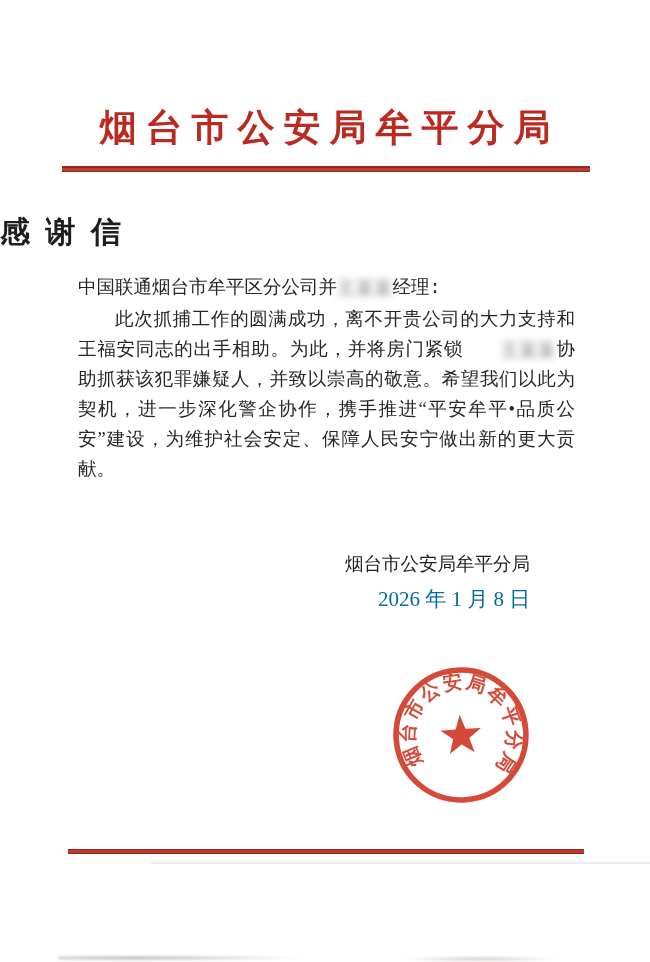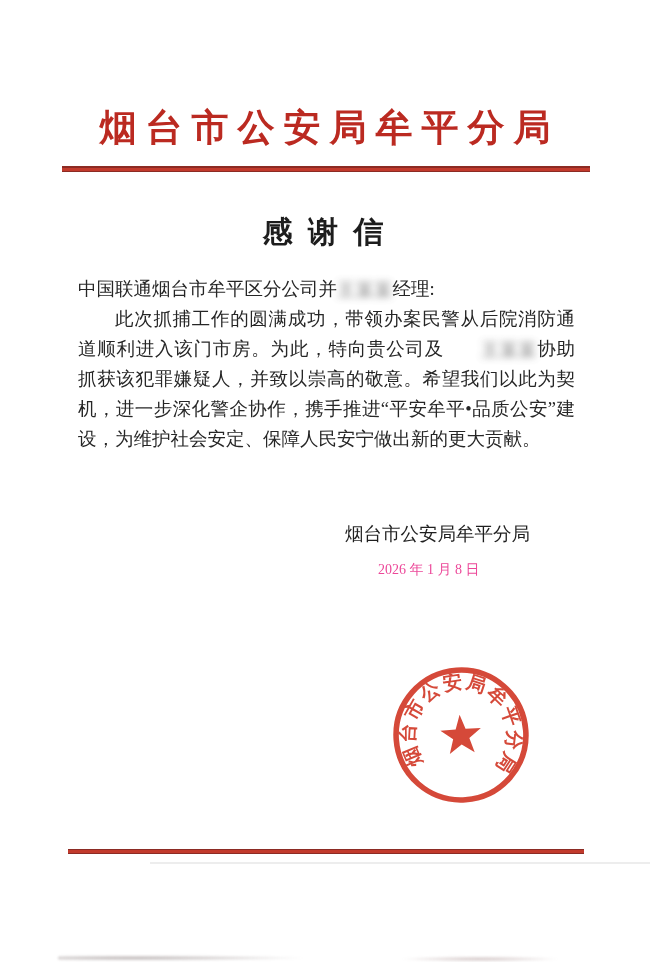--- a/index.html
+++ b/index.html
@@ -18,36 +18,36 @@
     margin:104px 0 0 0;text-align:center;
     font-size:37px;line-height:48px;font-weight:bold;
     color:var(--header-red);letter-spacing:9px;text-indent:9px;
     font-family:"Liberation Serif","DejaVu Serif",serif;
   }
   .header-rule{
     position:relative;margin:14px 60px 0 62px;height:6px;
     background:linear-gradient(180deg,var(--rule-dark) 0 1.5px,var(--rule-red) 1.5px 4.5px,var(--rule-dark) 4.5px 6px);
   }
   .doc-title{
-    margin:40px 0 0 0;text-align:center;font-size:30px;line-height:40px;
+    margin:40px 0 0 0;font-size:30px;line-height:40px;
     font-weight:bold;color:#1d1d1d;letter-spacing:4px;
   }
   .body-block{
     margin:22px 75px 0 78px;font-size:18.5px;line-height:30px;
     text-align:justify;text-justify:inter-ideograph;color:var(--body-text);
   }
-  .salutation{margin:0;}
+  .salutation{margin:0;font-family:Liberation Mono, monospace;}
   .para{margin:0;text-indent:2em;}
   .redacted{
     display:inline-block;filter:blur(3.5px);color:#5a5a5a;opacity:.8;
     transform:translateY(1px);
   }
   .signature{margin:64px 0 0 0;position:relative;}
   .sig-org{margin:0 0 0 345px;font-size:18.5px;line-height:33px;color:#1f1f1f;}
-  .sig-date{margin:2px 0 11px 378px;font-size:14px;line-height:33px;color:#ec4899;}
+  .sig-date{margin:2px 0 11px 378px;font-size:21px;line-height:33px;color:#0369a1;}
   .seal{
     position:absolute;left:390px;top:664px;width:142px;height:142px;
     mix-blend-mode:multiply;opacity:.93;transform:rotate(-4deg);
   }
   .footer-rule{
     position:absolute;left:68px;right:66px;top:849px;height:5px;
     background:linear-gradient(180deg,var(--rule-dark) 0 1.2px,var(--rule-red) 1.2px 4px,var(--rule-dark) 4px 5px);
   }
   .scan-line{
     position:absolute;left:150px;right:0;top:862px;height:2px;
@@ -72,21 +72,21 @@
   <h1 class="header-title">烟台市公安局牟平分局</h1>
 
   <div class="header-rule"></div>
 
   <h2 class="doc-title">感 谢 信</h2>
 
   <div class="body-block">
     <p class="salutation"><span>中国联通烟台市牟平区分公司并</span><span class="redacted">王某某</span><span>经理:</span></p>
 
     <div>
-        <p class="para"><span>此次抓捕工作的圆满成功，带领办案民警从后院消防通道顺利进入该门市房。为此，特向贵公司及</span><span class="redacted">王某某</span><span>协助抓获该犯罪嫌疑人，并致以崇高的敬意。希望我们以此为契机，进一步深化警企协作，携手推进“平安牟平•品质公安”建设，为维护社会安定、保障人民安宁做出新的更大贡献。</span></p>
+        <p class="para"><span>此次抓捕工作的圆满成功，离不开贵公司的大力支持和王福安同志的出手相助。为此，并将房门紧锁</span><span class="redacted">王某某</span><span>协助抓获该犯罪嫌疑人，并致以崇高的敬意。希望我们以此为契机，进一步深化警企协作，携手推进“平安牟平•品质公安”建设，为维护社会安定、保障人民安宁做出新的更大贡献。</span></p>
       </div>
   </div>
 
   <div class="signature">
     <p class="sig-org">烟台市公安局牟平分局</p>
     <p class="sig-date">2026 年 1 月 8 日</p>
   </div>
 
   <svg class="seal" viewBox="0 0 140 140" xmlns="http://www.w3.org/2000/svg">
     <defs>

